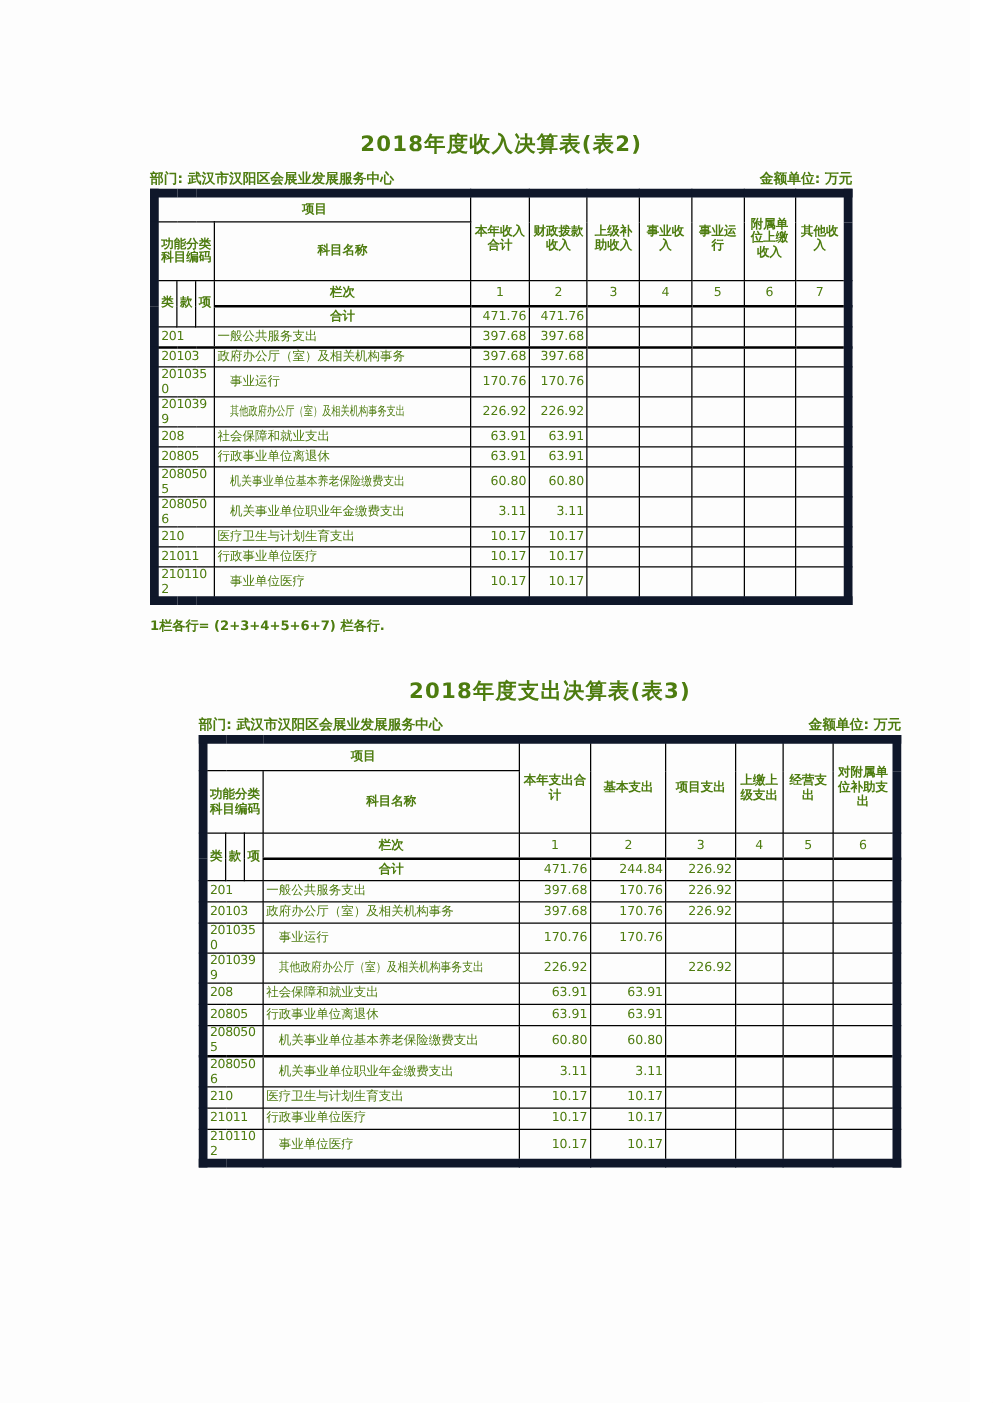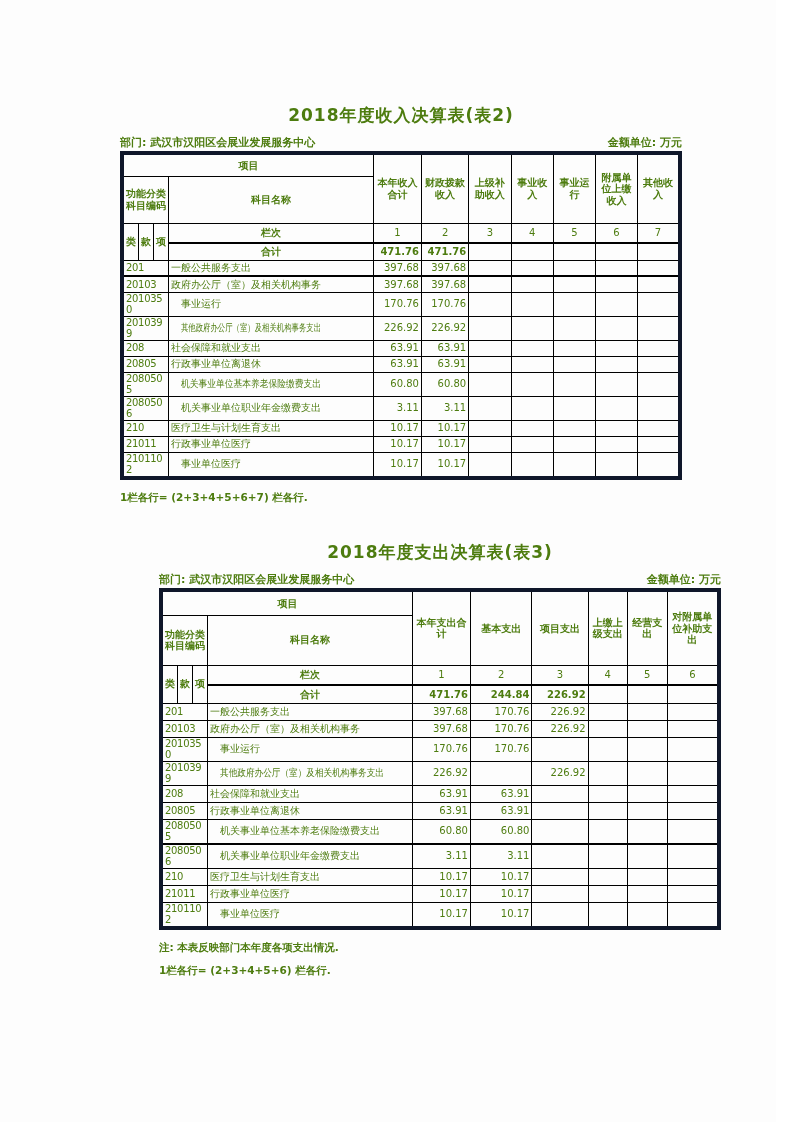--- a/index.html
+++ b/index.html
@@ -13,30 +13,30 @@
   #income-block  { top:104px; }
   #expense-block { top:541px;padding-left:39px; }
   .title {
     margin:0 0 8px 0; text-align:center;
     font-size:17px; font-weight:bold; letter-spacing:1px;
   }
   .meta {
     display:flex; justify-content:space-between;
     font-size:11px; font-weight:600; height:15px; margin-bottom:1px;
   }
-  table.grid { border-collapse:collapse; table-layout:fixed; border:4px solid #0f172a; }
+  table.grid { border-collapse:collapse; table-layout:fixed; border:7px solid #0f172a; }
   table.grid td {
     border:1px solid #000; padding:0 2px; overflow:hidden;
     font-size:10px; line-height:1.15; vertical-align:middle;
     white-space:normal; word-break:break-all;
   }
   td.c { text-align:center; }
   td.r { text-align:right; }
   td.hd { font-weight:600; }
-  td.b { font-weight:bold; }
+  td.b { font-weight:normal; }
   td.code { font-size:9px; padding:0 1px; letter-spacing:-0.3px; white-space:nowrap; }
   td.name { white-space:nowrap; word-break:keep-all; }
   td.name .fit { display:inline-block; transform-origin:left center; white-space:nowrap; }
   tr.lanci td { border-bottom:2px solid #000; }
   tr.lanci td.sub { border-bottom:1px solid #000; }
   tr.thick td { border-bottom:2px solid #000; }
   .notes { margin-top:6px; font-size:10.5px; font-weight:600; line-height:23px; }
 </style>
 </head>
 <body>
@@ -388,19 +388,15 @@
             <td class="name" style="padding-left: 12px;"><span class="fit">事业单位医疗</span></td>
             <td class="r">10.17</td>
             <td class="r">10.17</td>
             <td class="r"></td>
             <td class="r"></td>
             <td class="r"></td>
             <td class="r"></td>
           </tr>
         </tbody>
       </table>
-    <div class="notes">
-      <div>注: 本表反映部门本年度各项支出情况.</div>
-      <div>1栏各行= (2+3+4+5+6) 栏各行.</div>
-    </div>
   </section>
 
 </div>
 
 </body></html>

